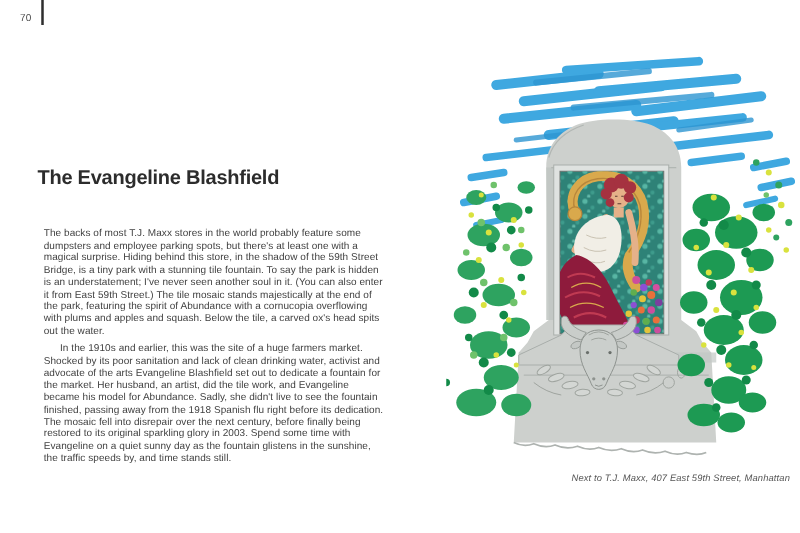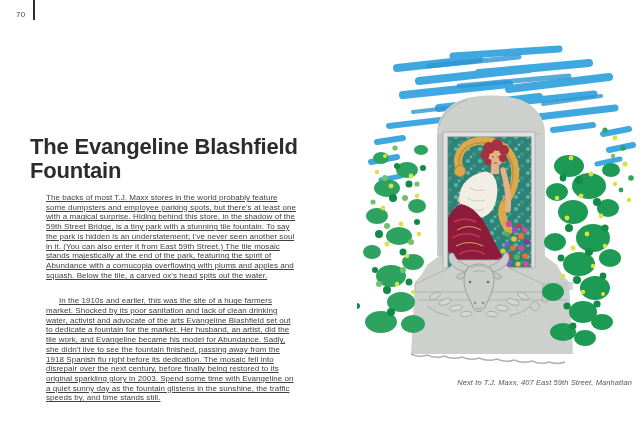--- a/index.html
+++ b/index.html
@@ -5,42 +5,42 @@
   html,body{margin:0;padding:0;}
   body{
     width:640px;height:426px;position:relative;background:#ffffff;
     font-family:"Liberation Sans",sans-serif;overflow:hidden;
     -webkit-font-smoothing:antialiased;
   }
   .top-rule{position:absolute;left:33px;top:0;width:2px;height:20px;background:#2e2e2e;}
   .page-number{position:absolute;left:16px;top:10px;font-size:8px;color:#4a4a4a;letter-spacing:.2px;}
   .title{
     position:absolute;left:30px;top:120px;width:300px;
-    font-size:22px;line-height:24.5px;font-weight:700;color:#2c2c2c;letter-spacing:-.2px;
+    font-size:16px;line-height:24.5px;font-weight:700;color:#2c2c2c;letter-spacing:-.2px;
   }
   .body-copy{
     position:absolute;left:30px;top:177px;width:283px;
     font-size:8px;line-height:9.7px;color:#414141;letter-spacing:.05px;
   }
-  .body-copy p{margin:16px;text-decoration:underline;}
+  .body-copy p{margin:5px;}
   .body-copy p.indent{text-indent:13px;}
   .illustration{position:absolute;left:357px;top:38px;width:285px;height:331px;}
   .caption{
     position:absolute;left:412px;top:378px;width:220px;
     font-size:7.5px;font-style:italic;color:#565656;letter-spacing:.1px;text-align:right;
   }
 </style>
 </head>
 <body>
 
 <div class="top-rule"></div>
 <div class="page-number">70</div>
 
 <h1 class="title"><span>The Evangeline Blashfield</span><br>
-<span>Fountain</span></h1>
+</h1>
 
 <div class="body-copy">
   <p>The backs of most T.J. Maxx stores in the world probably feature some dumpsters and employee parking spots, but there's at least one with a magical surprise. Hiding behind this store, in the shadow of the 59th Street Bridge, is a tiny park with a stunning tile fountain. To say the park is hidden is an understatement; I've never seen another soul in it. (You can also enter it from East 59th Street.) The tile mosaic stands majestically at the end of the park, featuring the spirit of Abundance with a cornucopia overflowing with plums and apples and squash. Below the tile, a carved ox's head spits out the water.</p>
   <p class="indent">In the 1910s and earlier, this was the site of a huge farmers market. Shocked by its poor sanitation and lack of clean drinking water, activist and advocate of the arts Evangeline Blashfield set out to dedicate a fountain for the market. Her husband, an artist, did the tile work, and Evangeline became his model for Abundance. Sadly, she didn't live to see the fountain finished, passing away from the 1918 Spanish flu right before its dedication. The mosaic fell into disrepair over the next century, before finally being restored to its original sparkling glory in 2003. Spend some time with Evangeline on a quiet sunny day as the fountain glistens in the sunshine, the traffic speeds by, and time stands still.</p>
 </div>
 
 <svg class="illustration" viewBox="0 0 285 331" xmlns="http://www.w3.org/2000/svg">
   <defs>
     <pattern id="mosaicDots" width="12" height="12" patternUnits="userSpaceOnUse">
       <circle cx="3" cy="3" r="2.1" fill="#5FC0AC" opacity="0.85"></circle>

